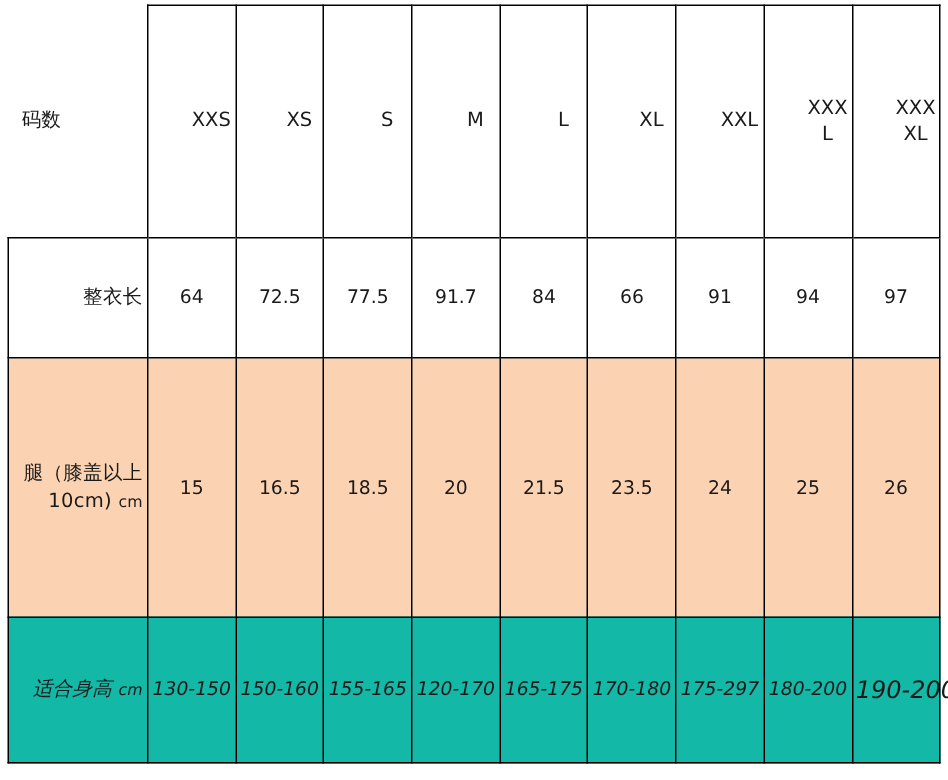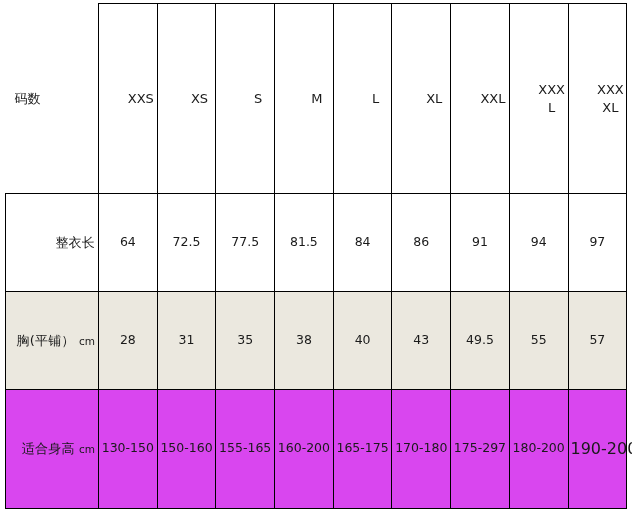--- a/index.html
+++ b/index.html
@@ -78,21 +78,21 @@
   
   tr.r-length td {
     background: #ffffff;
   }
 
   
   tr.beige td { background: #ebe8df; }
   
   tr.orange td { background: #fbd2b2; }
   
-  tr.green td { background: #d946ef; }
+  tr.green td { background: #14b8a6; font-style: italic; }
 
   tr.r-leg td.rowlabel {
     vertical-align: middle;
     line-height: 1.5;
   }
 
   col.c-label { width: 93px; }
   col.c-size  { width: 58.7px; }
 
   .nowrapv { white-space: nowrap; }
@@ -125,45 +125,45 @@
           <td class="sizecol">XL</td>
           <td class="sizecol">XXL</td>
           <td class="sizecol">XXXL</td>
           <td class="sizecol">XXXXL</td>
         </tr>
         <tr class="r-length ">
           <td class="rowlabel"><span>整衣长</span></td>
           <td>64</td>
           <td>72.5</td>
           <td>77.5</td>
-          <td>81.5</td>
+          <td>91.7</td>
           <td>84</td>
-          <td>86</td>
+          <td>66</td>
           <td>91</td>
           <td>94</td>
           <td>97</td>
         </tr>
-        <tr class="r-chest beige">
-          <td class="rowlabel"><span>胸(平铺）</span> <span class="unit">cm</span></td>
-          <td>28</td>
-          <td>31</td>
-          <td>35</td>
-          <td>38</td>
-          <td>40</td>
-          <td>43</td>
-          <td>49.5</td>
-          <td>55</td>
-          <td>57</td>
+        <tr class="r-leg orange">
+          <td class="rowlabel"><span>腿（膝盖以上10cm)</span> <span class="unit">cm</span></td>
+          <td>15</td>
+          <td>16.5</td>
+          <td>18.5</td>
+          <td>20</td>
+          <td>21.5</td>
+          <td>23.5</td>
+          <td>24</td>
+          <td>25</td>
+          <td>26</td>
         </tr>
         <tr class="r-height green">
           <td class="rowlabel"><span>适合身高</span> <span class="unit">cm</span></td>
           <td>130-150</td>
           <td>150-160</td>
           <td>155-165</td>
-          <td>160-200</td>
+          <td>120-170</td>
           <td>165-175</td>
           <td>170-180</td>
           <td>175-297</td>
           <td>180-200</td>
           <td class="nowrapv" style="font-size: 16px;">190-200</td>
         </tr>
       </tbody>
   </table>
 </div>
 

